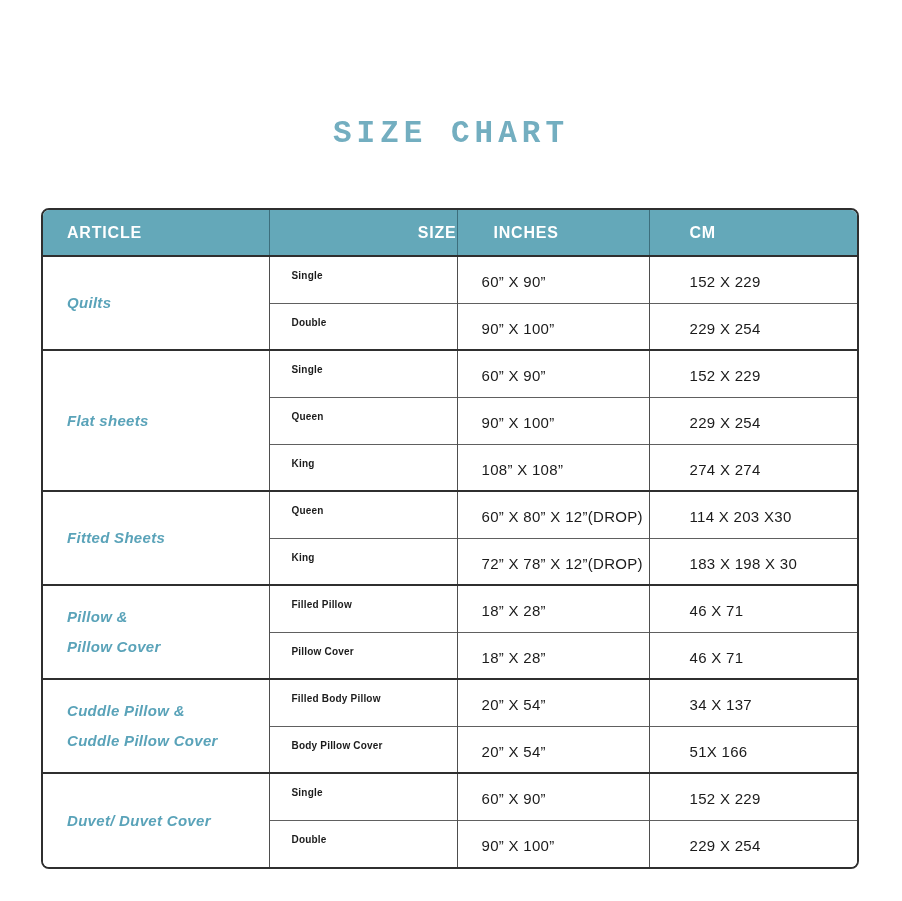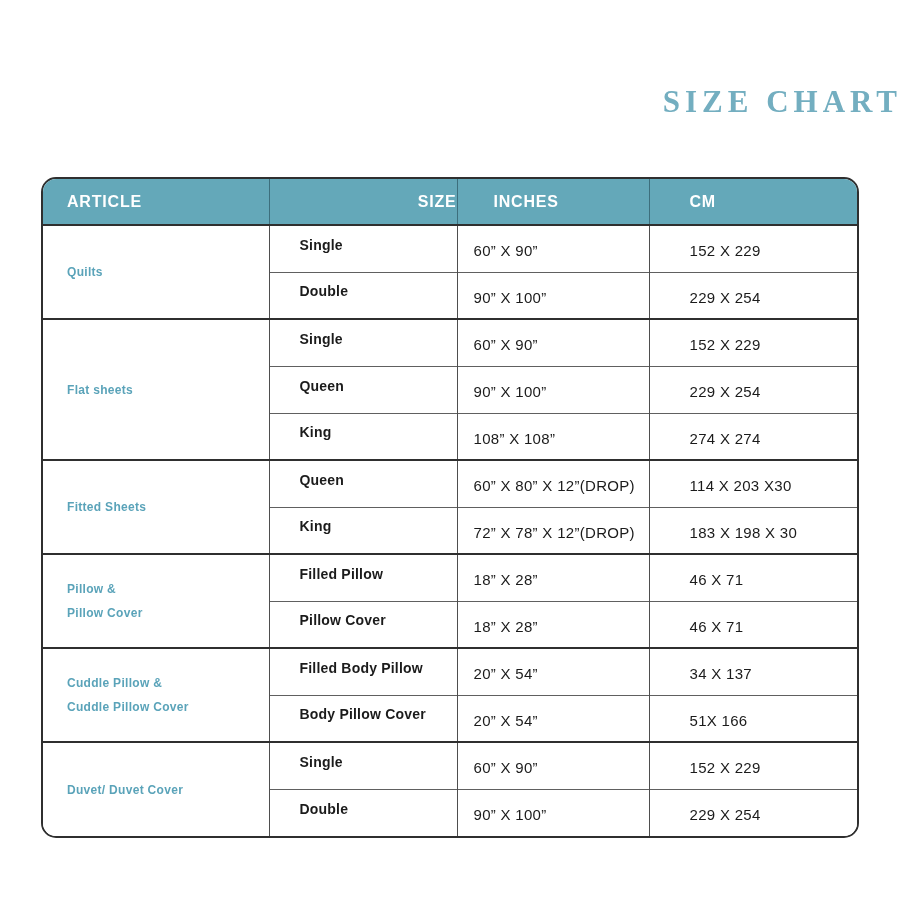--- a/index.html
+++ b/index.html
@@ -9,33 +9,33 @@
     --border-dark:#2f2f2f;
     --divider-gray:#606060;
     --vline-gray:#4e4e4e;
     --body-text:#1b1b1b;
   }
   *{box-sizing:border-box;margin:0;padding:0;}
   html,body{width:902px;background:#ffffff;font-family:"Liberation Sans","DejaVu Sans",sans-serif;}
   body{height:901px;overflow:hidden;}
 
   .page-title{
-    margin-top:84px;
-    text-align:right;
-    font-family:Liberation Serif, serif;
+    margin-top:116px;
+    text-align:center;
+    font-family:Liberation Mono, monospace;
     font-weight:600;
     font-size:31px;
     letter-spacing:5px;
     color:var(--title-color);
   }
 
   .table-wrap{
     margin:57px 43px 0 41px;
     border:2px solid var(--border-dark);
-    border-radius:15px;
+    border-radius:8px;
     overflow:hidden;
   }
   table{
     width:100%;
     border-collapse:collapse;
     table-layout:fixed;
   }
   col.c-article{width:226px;}
   col.c-size{width:188px;}
   col.c-inches{width:192px;}
@@ -70,28 +70,29 @@
 
   
   tr.sub-row td{border-top:1px solid var(--divider-gray);}
   
   tr.group-start td{border-top:2px solid var(--border-dark);}
   tr.first-group td{border-top:none;}
 
   td.article-cell{
     padding-left:24px;
     font-weight:bold;
-    font-size:12px;
+    font-size:15px;
     color:var(--article-color);
     white-space:pre-line;
     line-height:2em;
+    font-style:italic;
   }
-  td.size-cell{padding-left:30px;font-weight:600;font-size:14px;letter-spacing:0.2px;}
+  td.size-cell{padding-left:22px;font-weight:600;font-size:10px;letter-spacing:0.2px;}
   td.size-cell span{position:relative;top:-4px;display:inline-block;}
-  td.inches-cell{padding-left:16px;}
+  td.inches-cell{padding-left:24px;}
   td.inches-cell span,td.cm-cell span{position:relative;top:2px;display:inline-block;}
   td.cm-cell{padding-left:40px;}
 </style>
 </head>
 <body>
 
 <h1 class="page-title">SIZE CHART</h1>
 
 <div class="table-wrap">
   <table>

